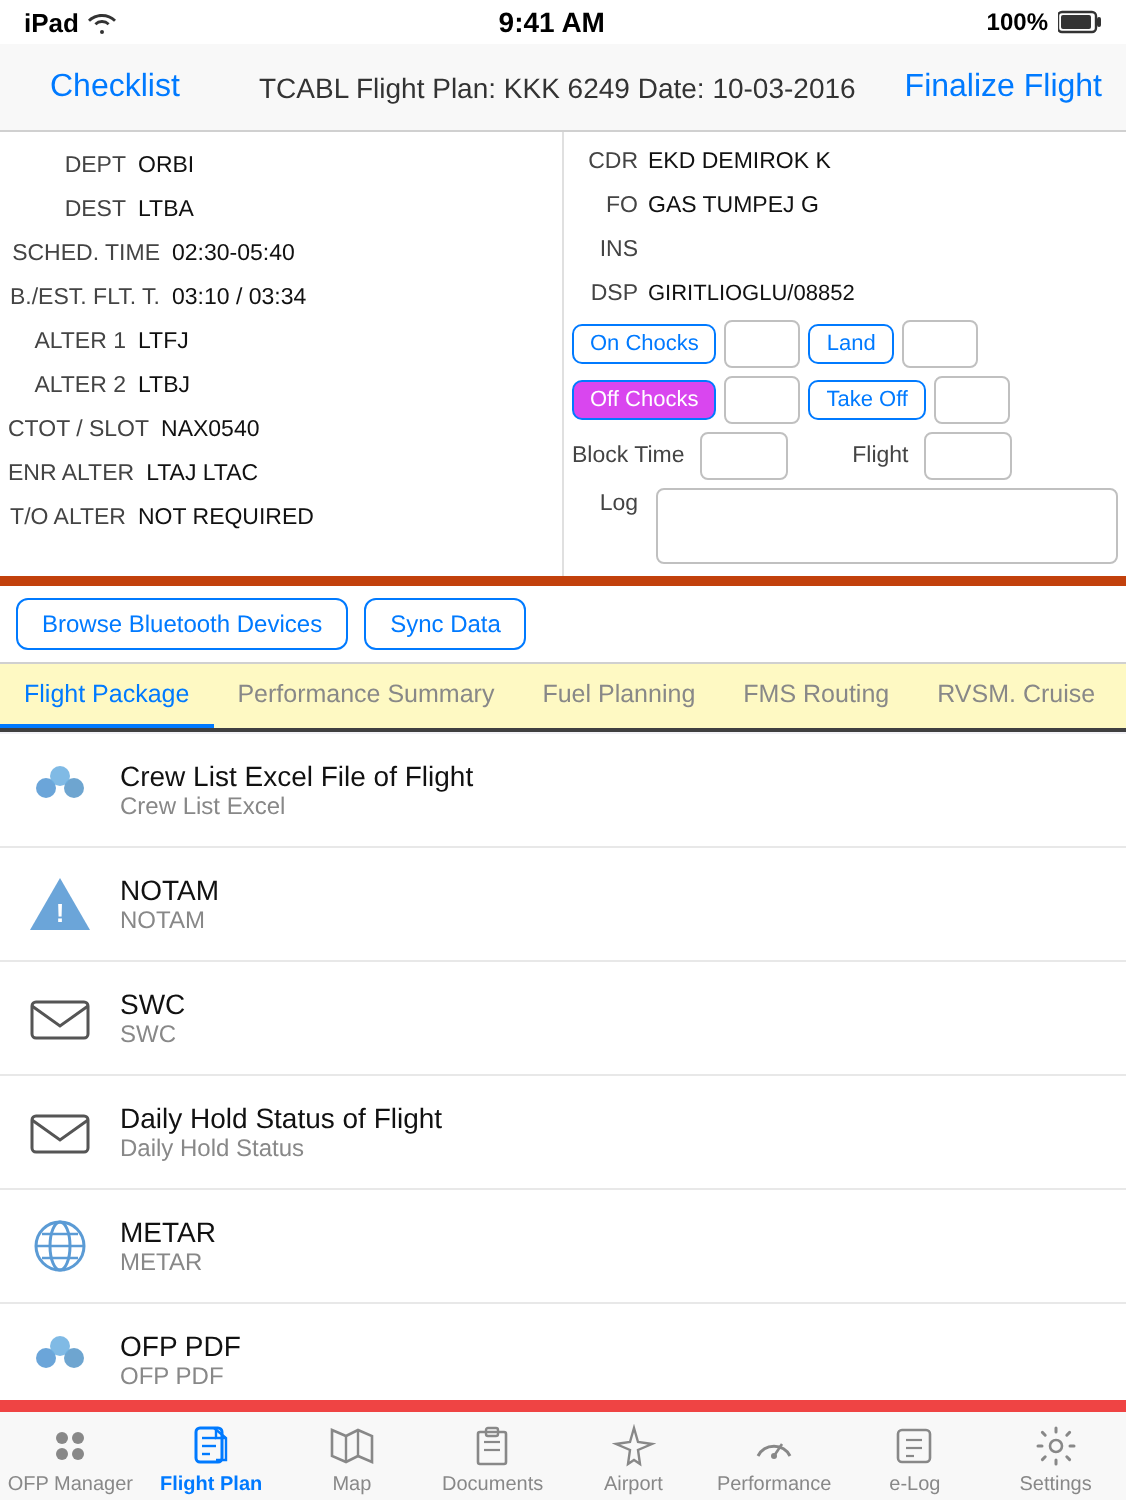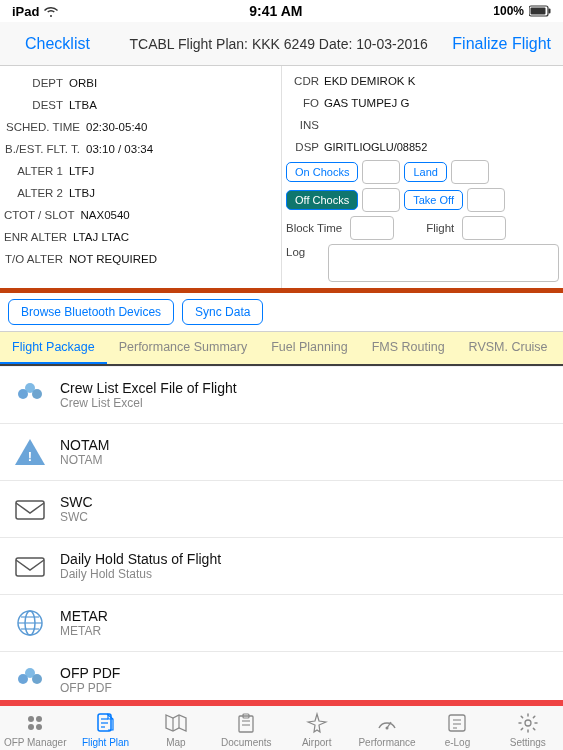--- a/index.html
+++ b/index.html
@@ -121,21 +121,21 @@
     .btn-outline {
       border: 1px solid #007aff;
       background: white;
       color: #007aff;
       font-size: 11px;
       padding: 3px 8px;
       border-radius: 5px;
       cursor: pointer;
     }
     .btn-outline.active {
-      background: #0f766e;
+      background: #d946ef;
       color: white;
     }
     .btn-small-input {
       border: 1px solid #c0c0c0;
       background: white;
       width: 38px;
       height: 24px;
       border-radius: 4px;
       font-size: 11px;
     }
@@ -159,20 +159,21 @@
       display: flex;
       align-items: flex-start;
       padding: 2px 0;
       gap: 4px;
     }
     .log-label {
       font-size: 11.5px;
       color: #444;
       font-weight: 500;
       min-width: 38px;
+      text-align: right;
       padding-right: 5px;
       padding-top: 2px;
     }
     .log-textarea {
       flex: 1;
       height: 38px;
       border: 1px solid #c0c0c0;
       border-radius: 4px;
       font-size: 11px;
       padding: 3px;
@@ -272,20 +273,21 @@
       gap: 2px;
       cursor: pointer;
       flex: 1;
     }
     .bottom-tab-label {
       font-size: 10px;
       color: #888;
     }
     .bottom-tab.active .bottom-tab-label {
       color: #007aff;
+      font-weight: bold;
     }
     .bottom-tab-icon {
       width: 24px;
       height: 24px;
       display: flex;
       align-items: center;
       justify-content: center;
     }
 
     .content-area {

